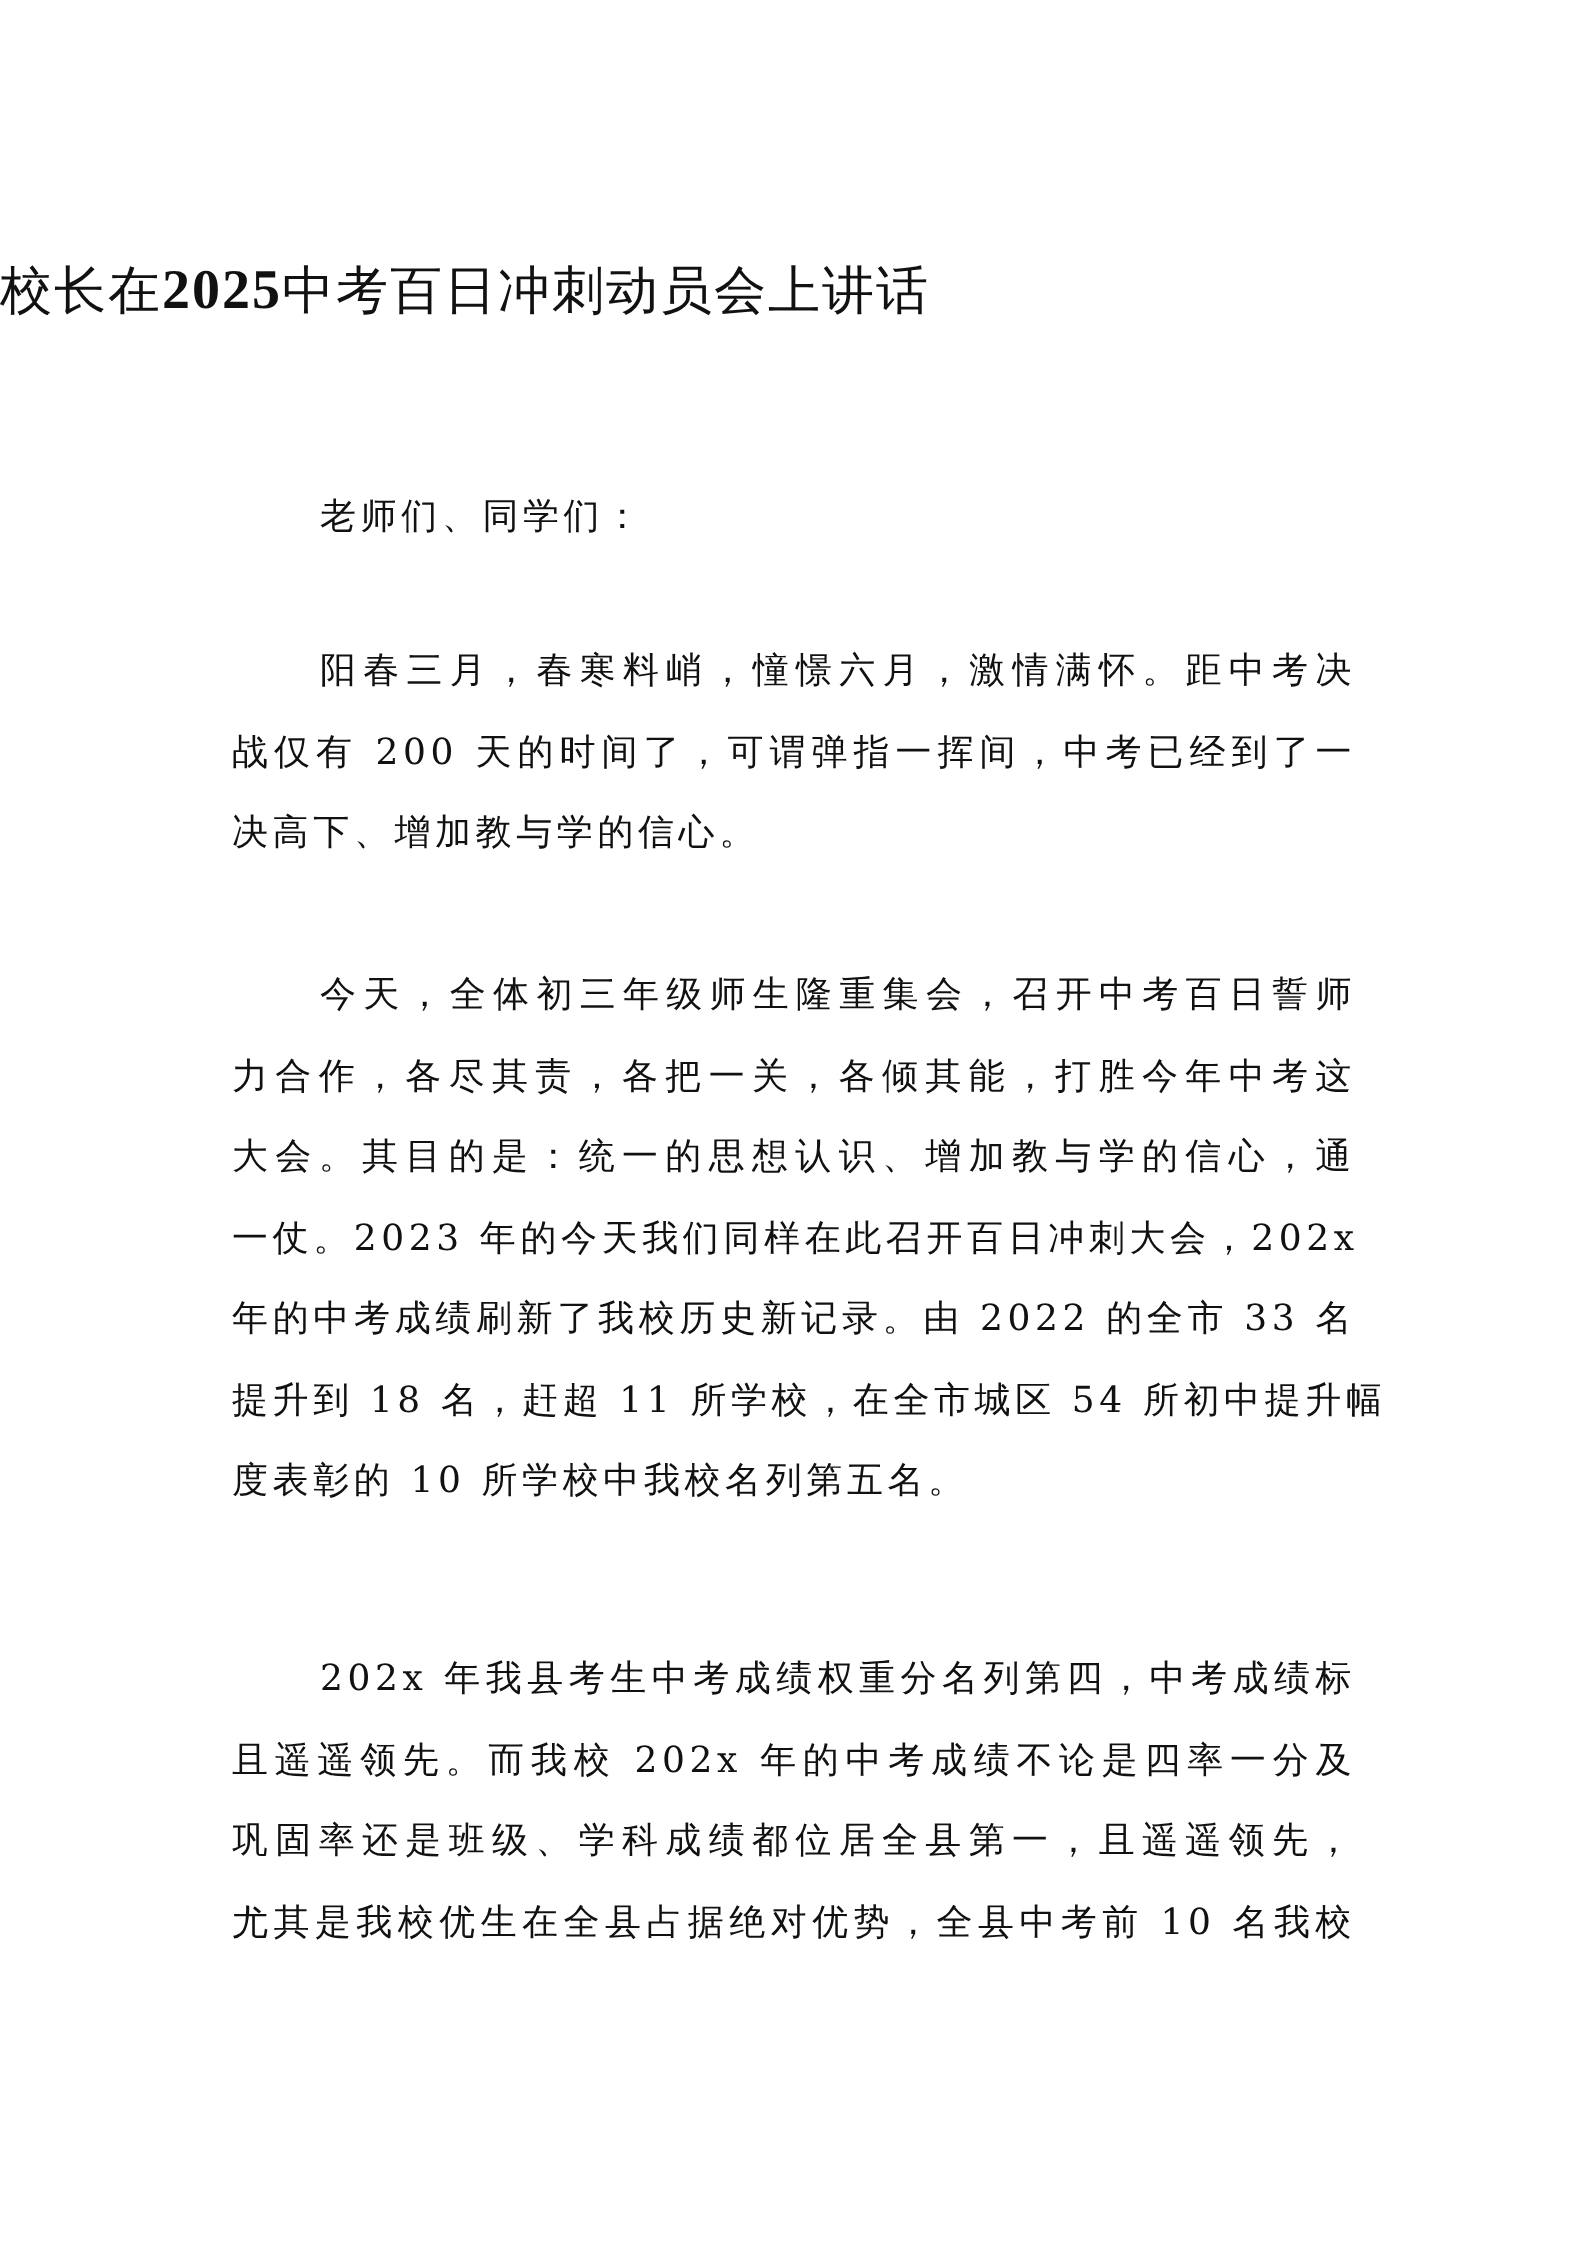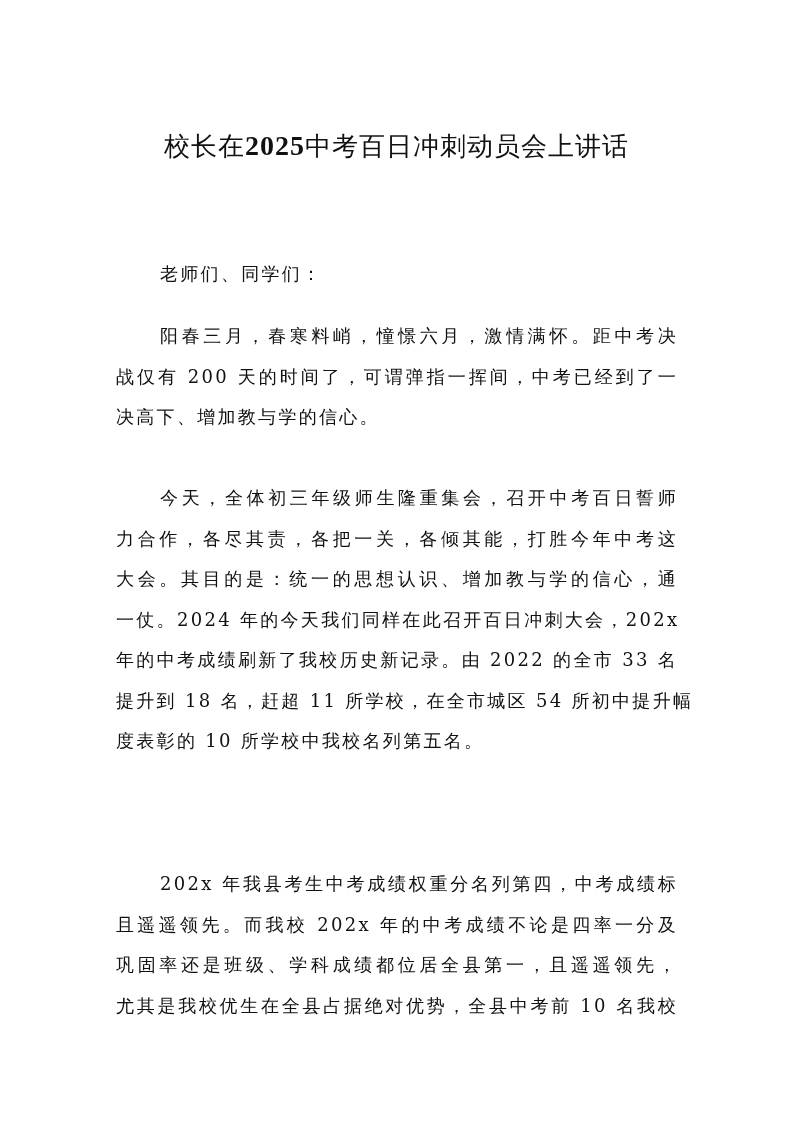--- a/index.html
+++ b/index.html
@@ -20,21 +20,20 @@
       left: 0; top: 0;
       width: 793px;
       height: 1122px;
       background: #ffffff;
     }
     .title {
       position: absolute;
       left: 0;
       top: 126px;
       width: 793px;
-      text-align: center;
       font-size: 26px;
       line-height: 40px;
       letter-spacing: 1px;
       white-space: nowrap;
     }
     .title .num {
       font-family: "Liberation Serif", serif;
       font-weight: bold;
       font-size: 28px;
     }
@@ -52,24 +51,24 @@
       letter-spacing: 2.3px;
       text-align: justify;
       text-align-last: justify;
     }
     .line.last {
       text-align-last: left;
     }
     .line.indent {
       padding-left: 44px;
     }
-    #p-greeting { top: 254px; font-family: Liberation Serif, serif; }
+    #p-greeting { top: 238px; font-family: Liberation Serif, serif; }
     #p-1 { top: 316px; }
     #p-2 { top: 478px; }
-    #p-3 { top: 864px; }
+    #p-3 { top: 820px; }
   </style>
 </head>
 <body>
 
 <div class="page">
 
   <div class="title">
     <span>校长在</span><span class="num">2025</span><span>中考百日冲刺动员会上讲话</span>
   </div>
 
@@ -80,21 +79,21 @@
   <div class="para" id="p-1">
     <span class="line indent">阳春三月，春寒料峭，憧憬六月，激情满怀。距中考决</span>
     <span class="line">战仅有 200 天的时间了，可谓弹指一挥间，中考已经到了一</span>
     <span class="line last">决高下、增加教与学的信心。</span>
   </div>
 
   <div class="para" id="p-2">
     <span class="line indent">今天，全体初三年级师生隆重集会，召开中考百日誓师</span>
     <span class="line">力合作，各尽其责，各把一关，各倾其能，打胜今年中考这</span>
     <span class="line">大会。其目的是：统一的思想认识、增加教与学的信心，通</span>
-    <span class="line">一仗。2024 年的今天我们同样在此召开百日冲刺大会，202x</span>
+    <span class="line">一仗。2023 年的今天我们同样在此召开百日冲刺大会，202x</span>
     <span class="line">年的中考成绩刷新了我校历史新记录。由 2022 的全市 33 名</span>
     <span class="line">提升到 18 名，赶超 11 所学校，在全市城区 54 所初中提升幅</span>
     <span class="line last">度表彰的 10 所学校中我校名列第五名。</span>
   </div>
 
   <div class="para" id="p-3">
     <span class="line indent">202x 年我县考生中考成绩权重分名列第四，中考成绩标</span>
     <span class="line">且遥遥领先。而我校 202x 年的中考成绩不论是四率一分及</span>
     <span class="line">巩固率还是班级、学科成绩都位居全县第一，且遥遥领先，</span>
     <span class="line">尤其是我校优生在全县占据绝对优势，全县中考前 10 名我校</span>

